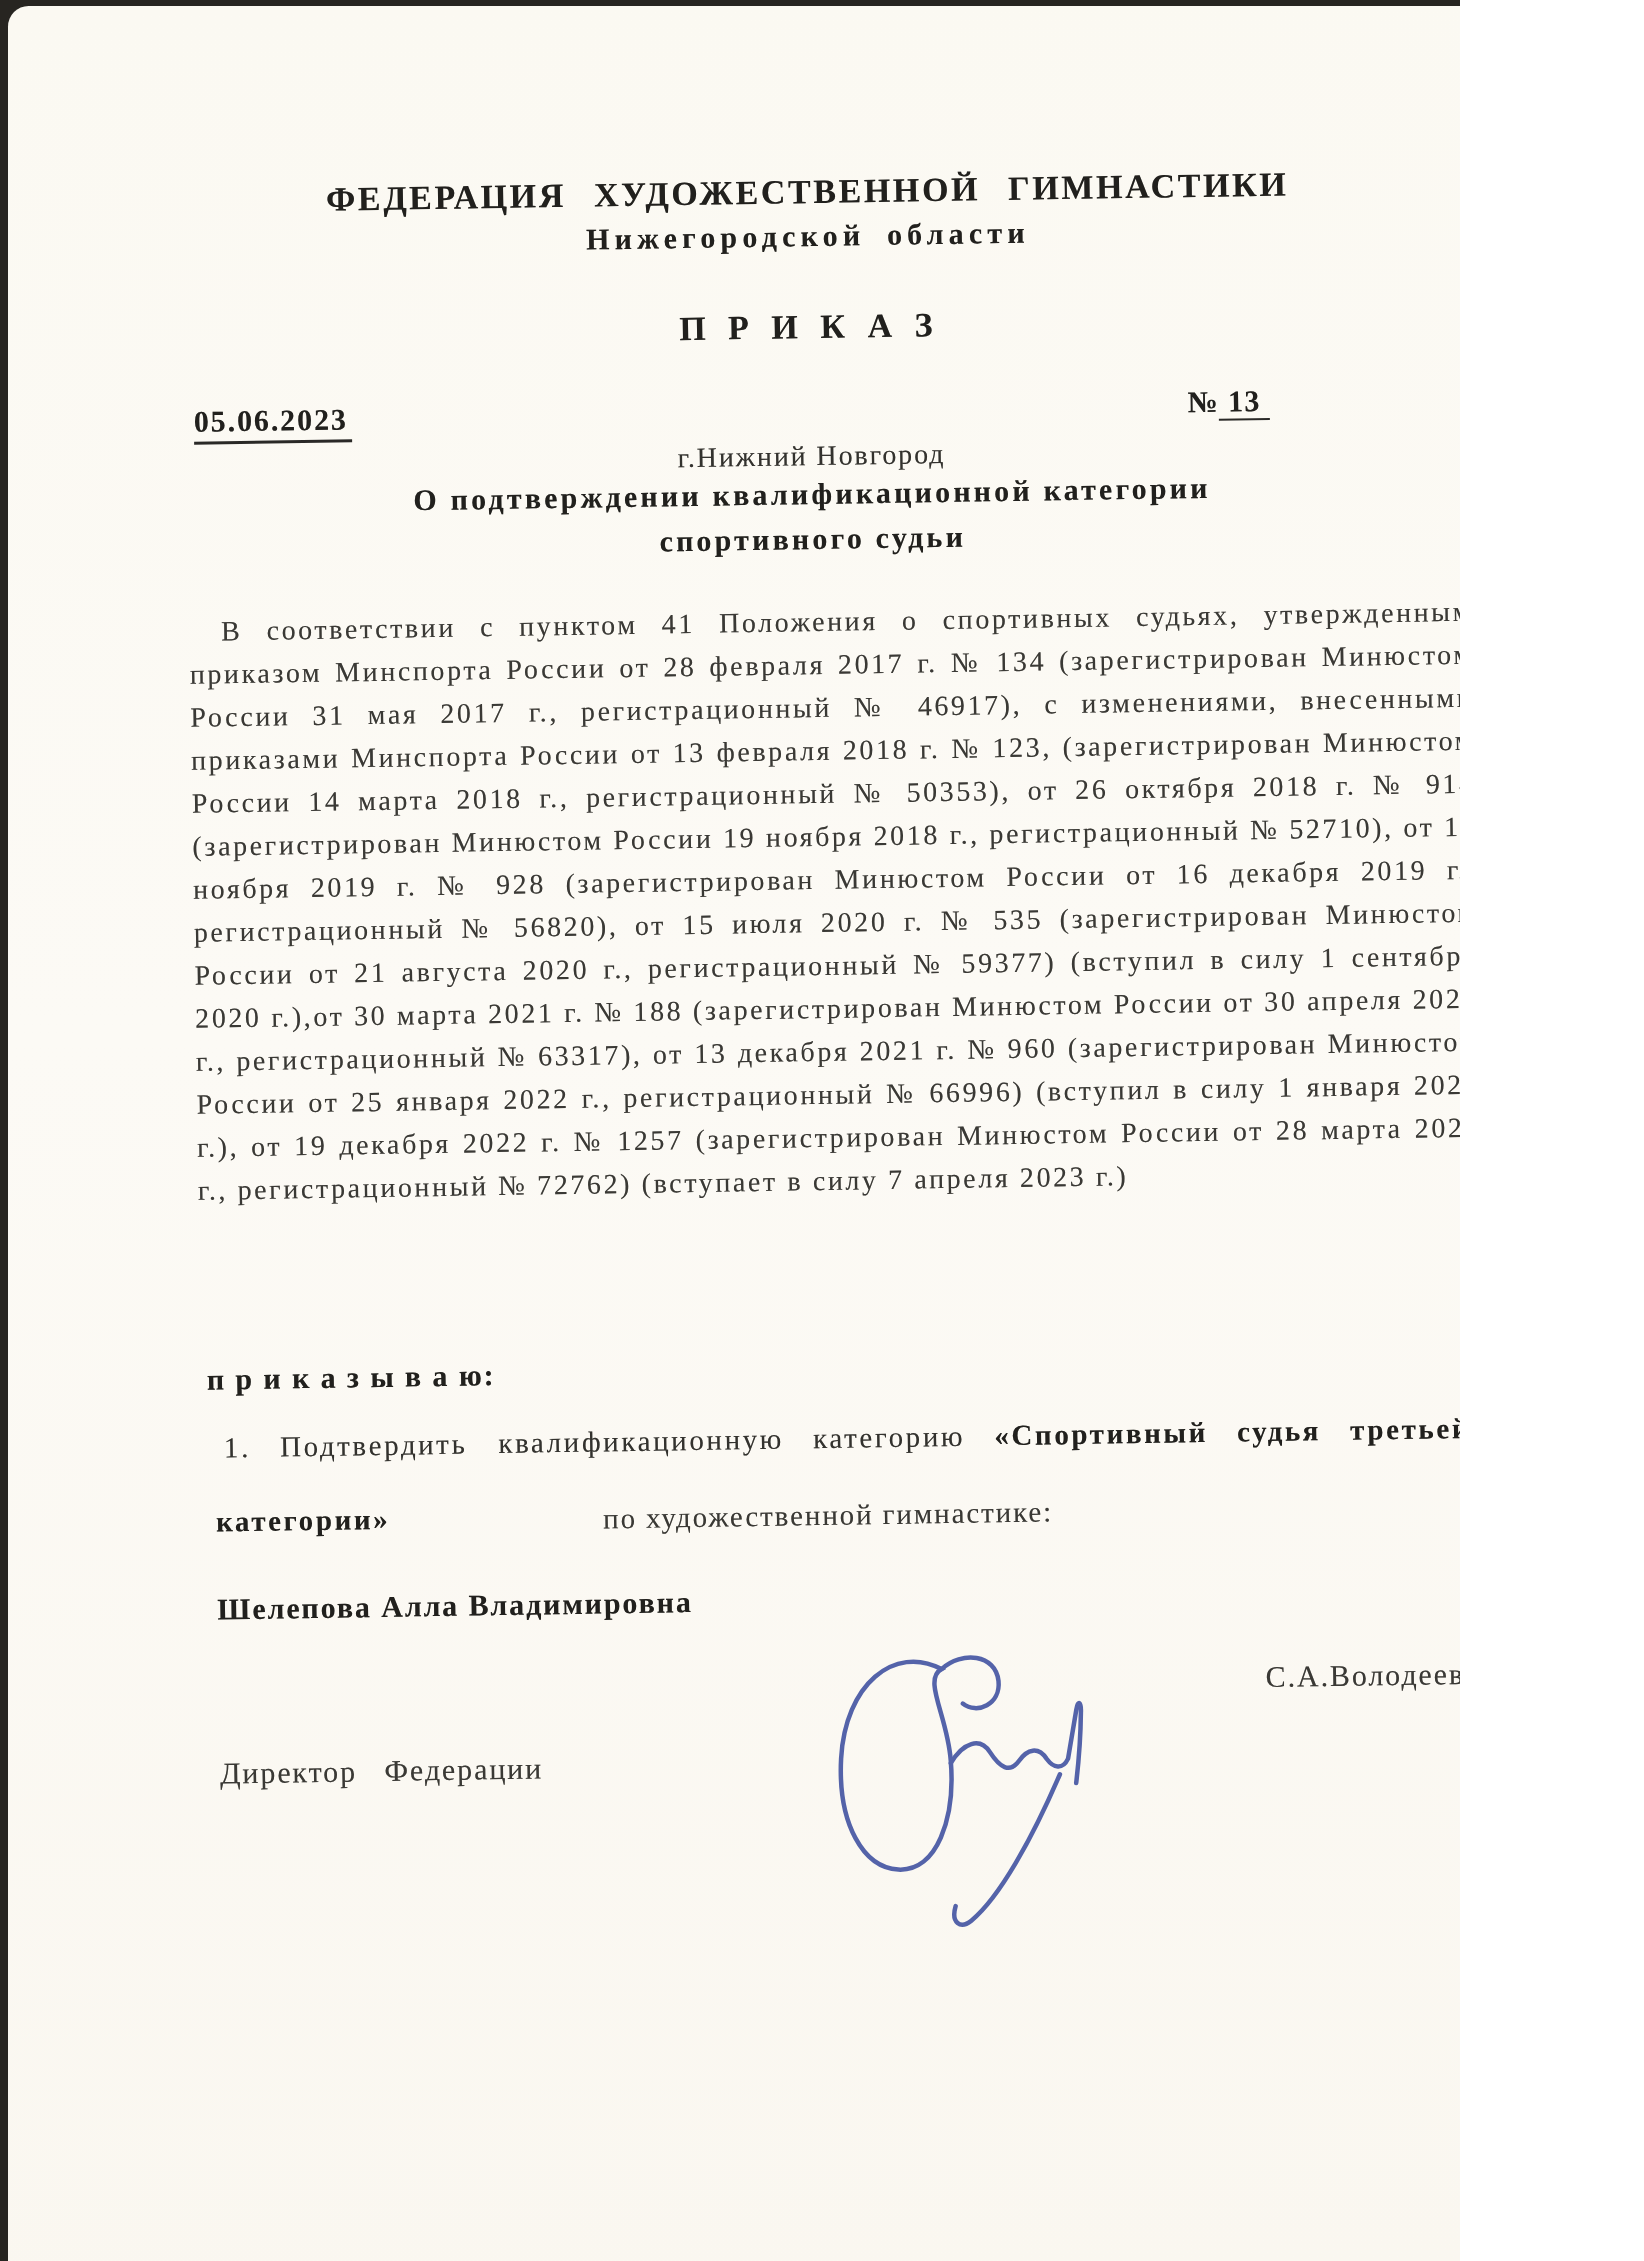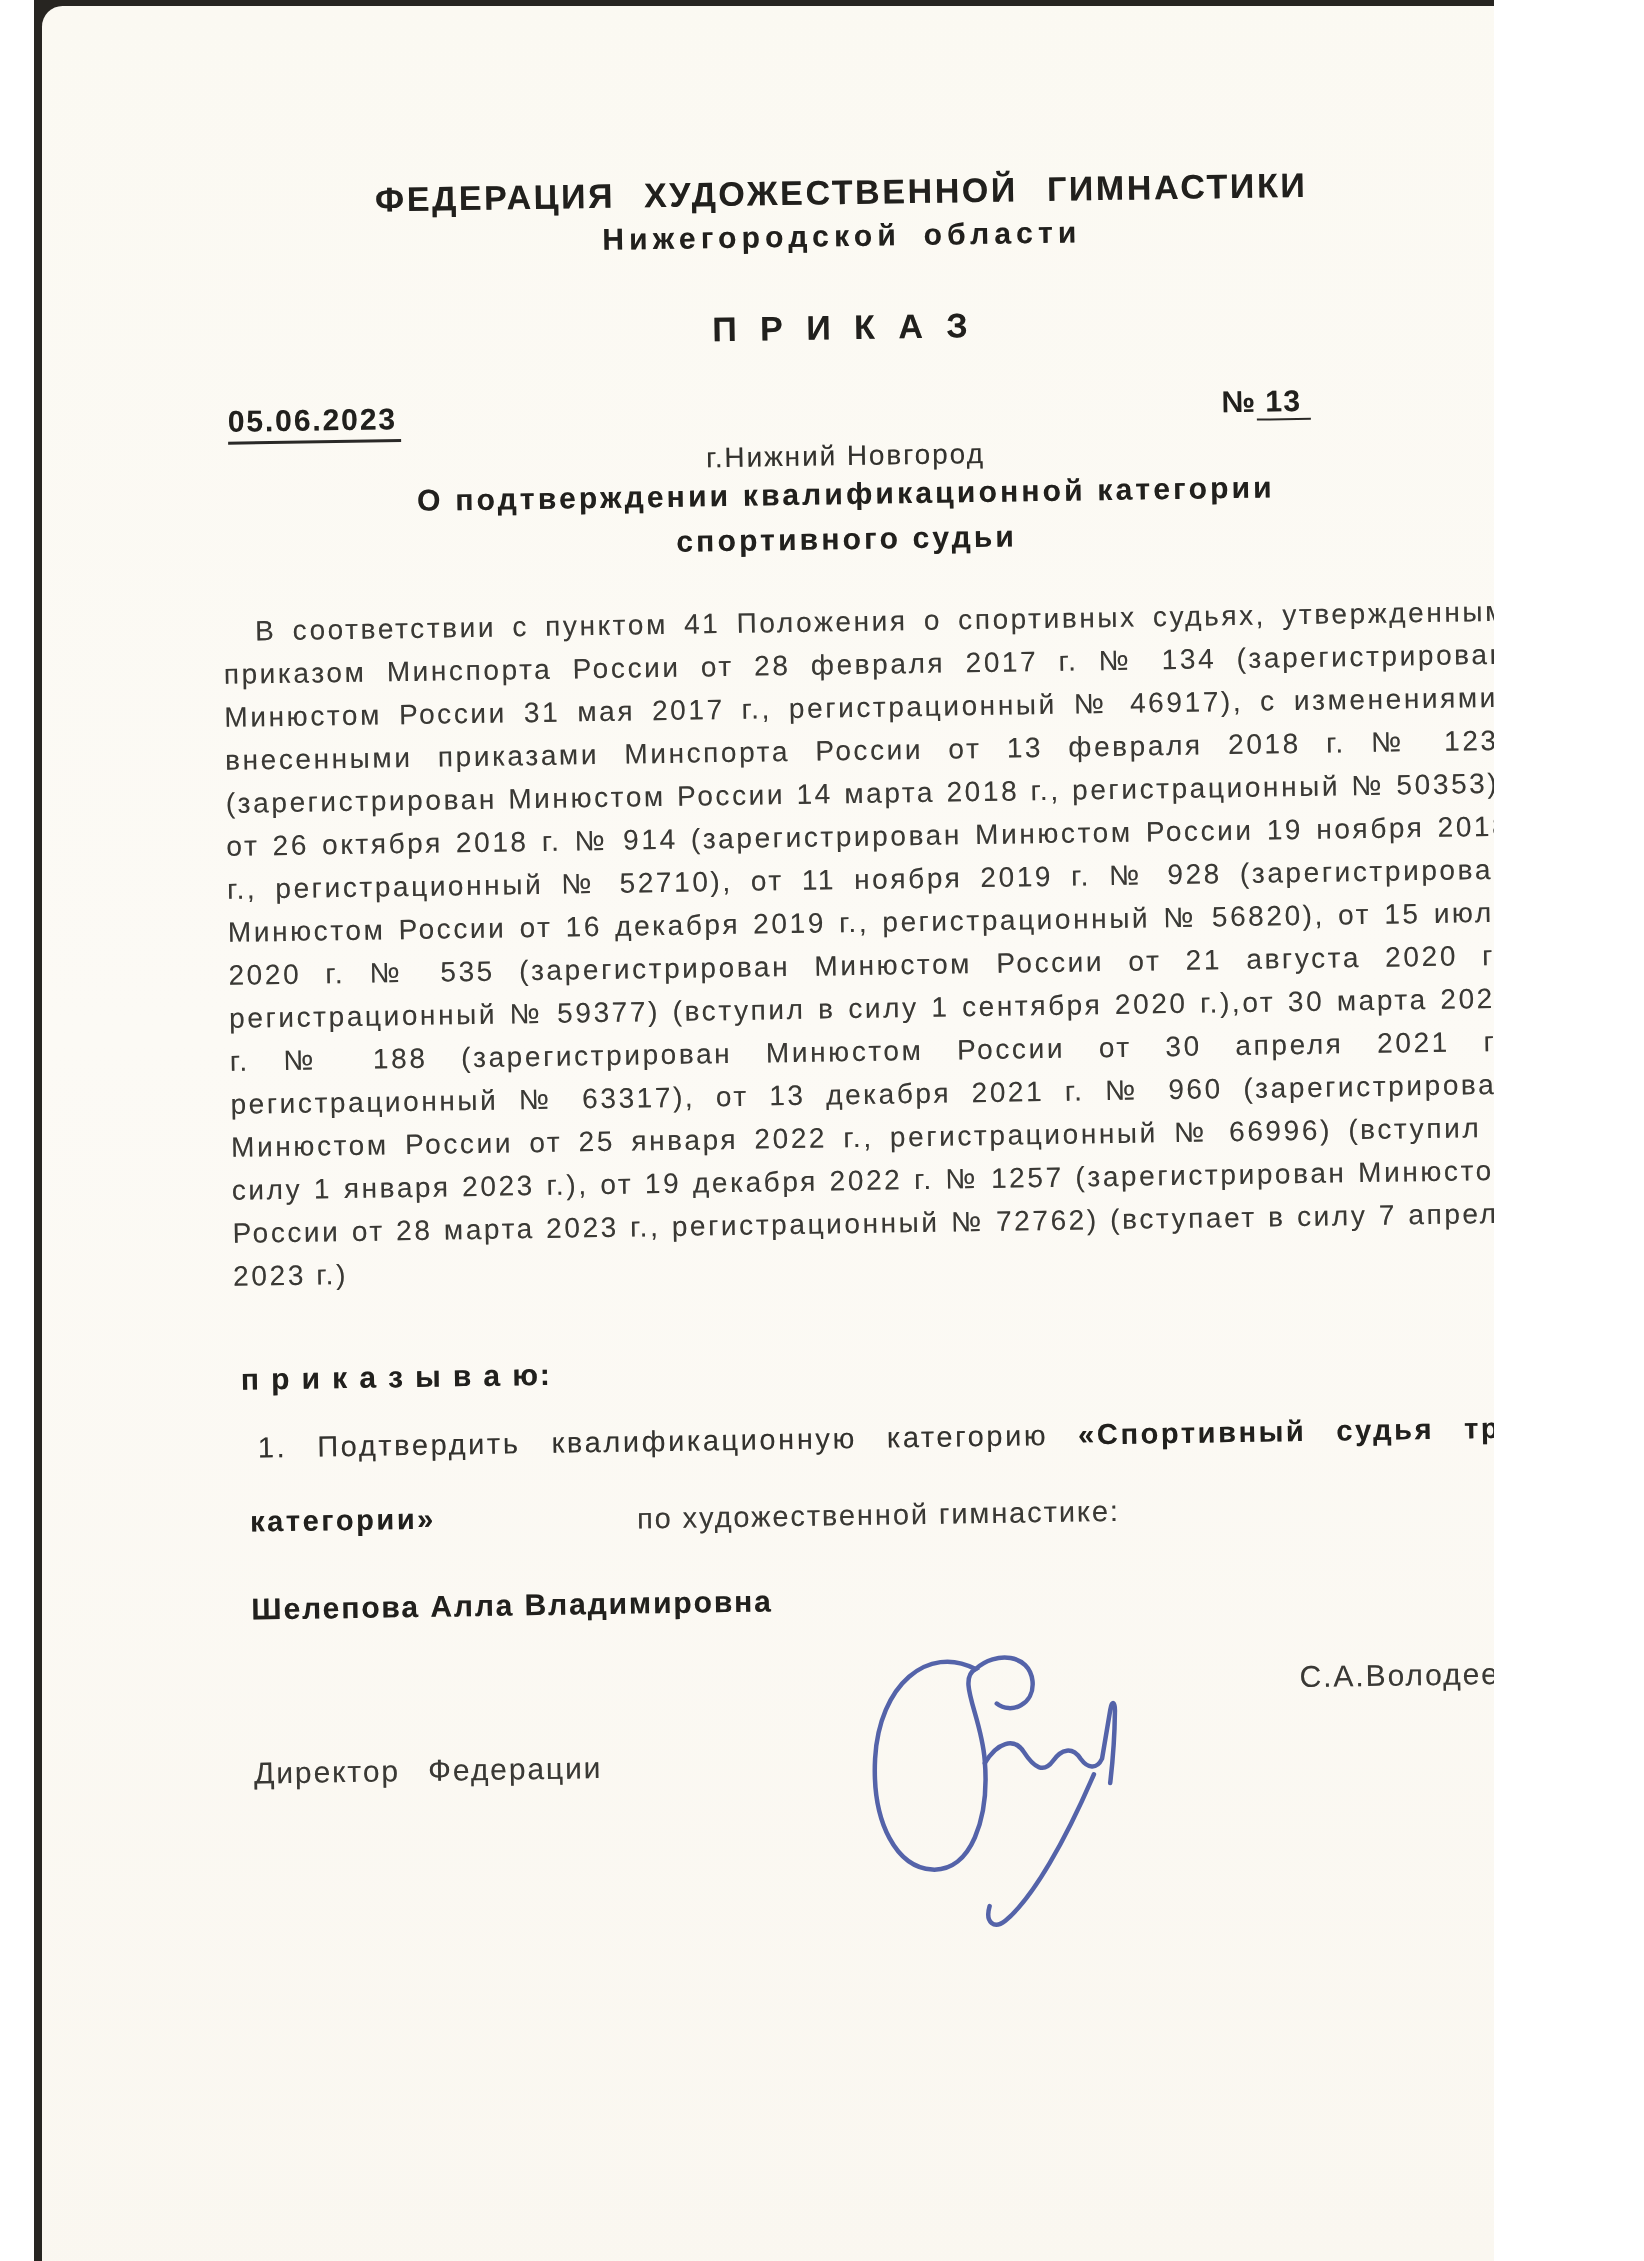--- a/index.html
+++ b/index.html
@@ -1,20 +1,19 @@
 <!DOCTYPE html>
 <html style="font-size:10.3px"><head>
 <meta charset="utf-8">
 <style>
   html,body { margin:0; padding:0; }
   .screen {
     position:relative; width:1460px; height:2261px;
     background:#272521; overflow:hidden;
-    font-family:Liberation Sans, sans-serif;
-    margin-left:34px;
+    font-family:Liberation Serif, serif;
   }
   
   .paper {
     position:absolute; left:7.7px; top:6.4px; right:0; bottom:0;
     background:linear-gradient(178deg,#fbf9f2 0%,#fcfaf5 45%,#faf7f0 100%);
     border-top-left-radius:20.6px;
   }
   
   .corner-gap {
     position:absolute; left:1589px; top:0; width:55px; height:66px;

